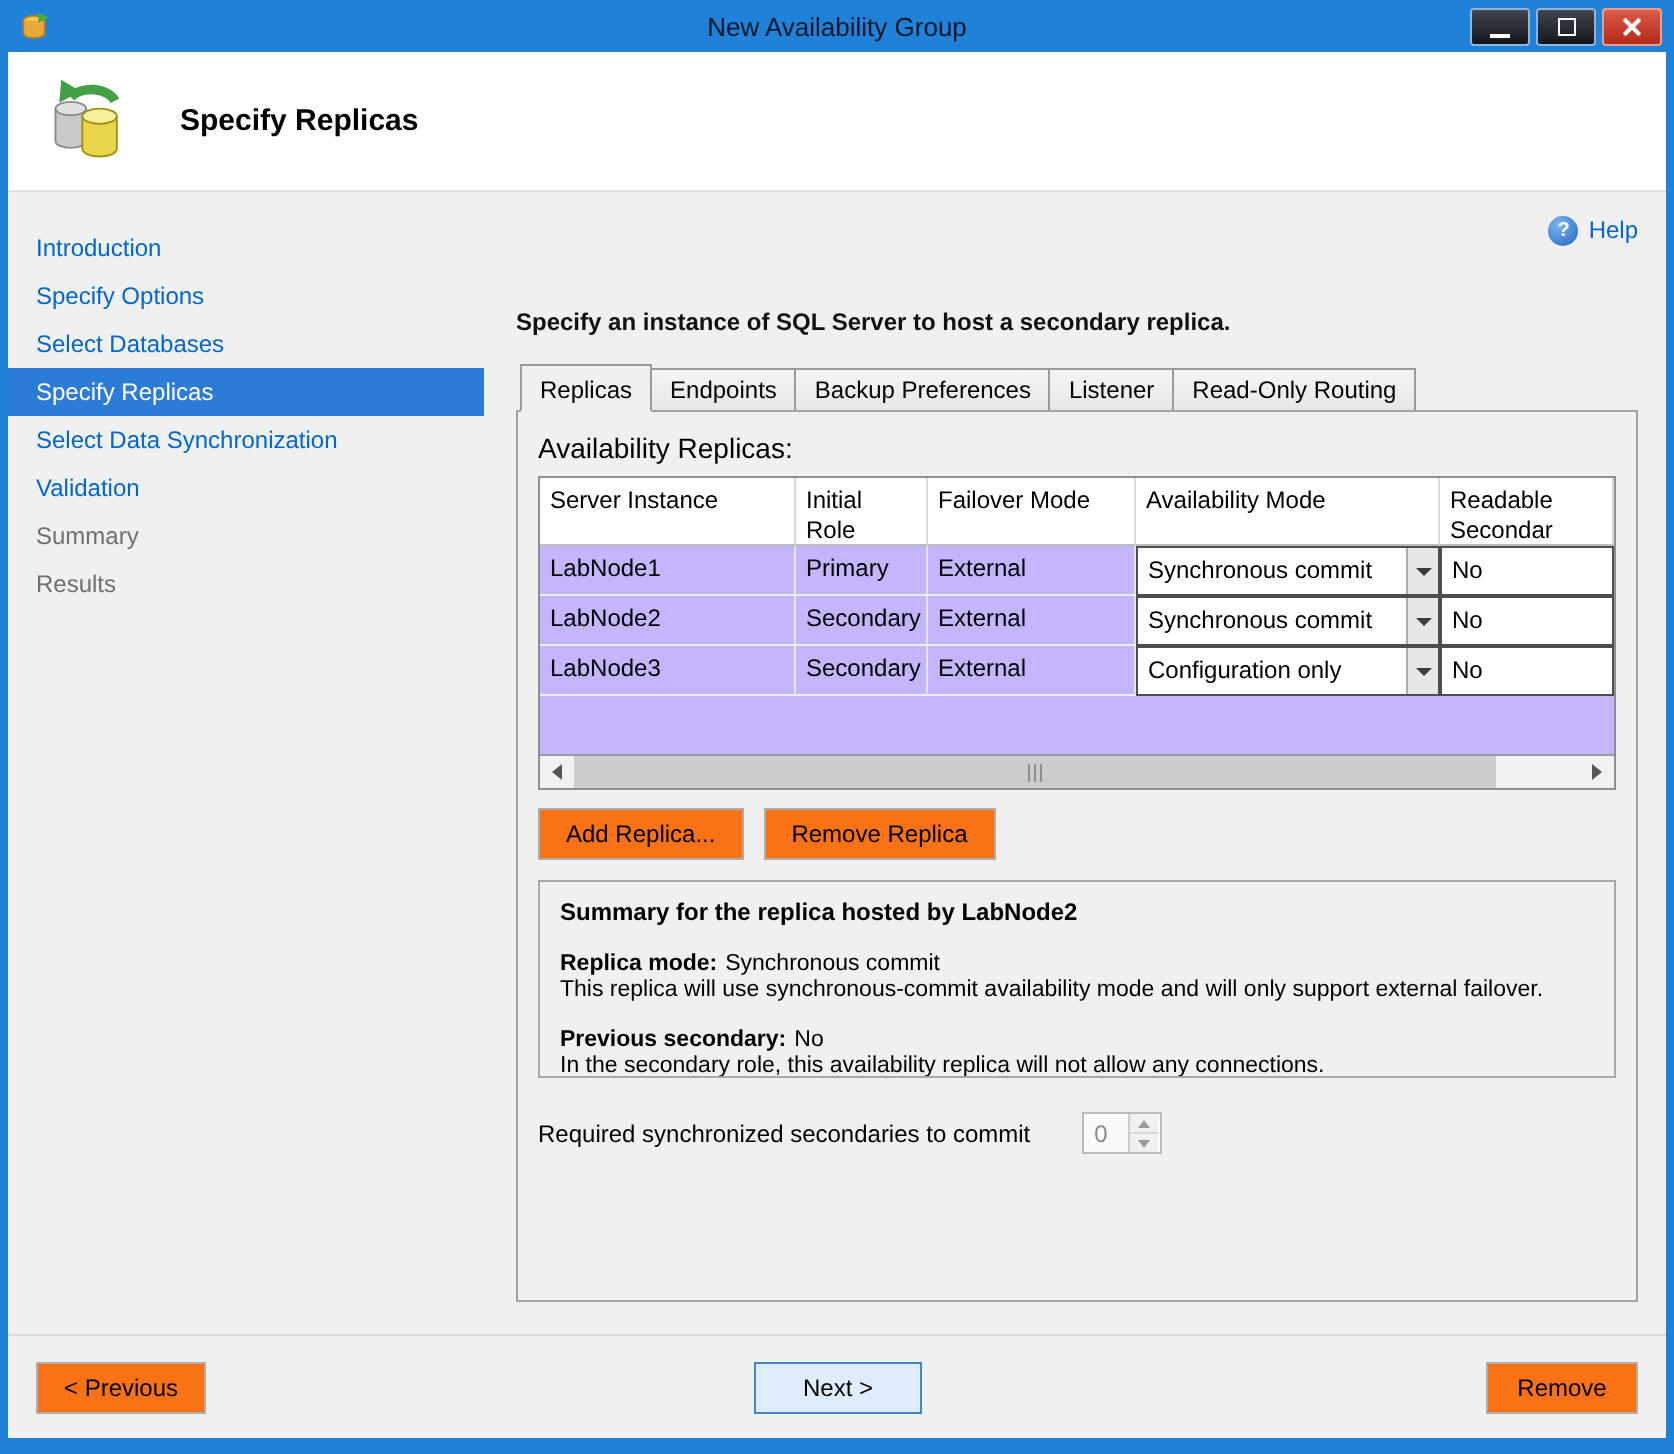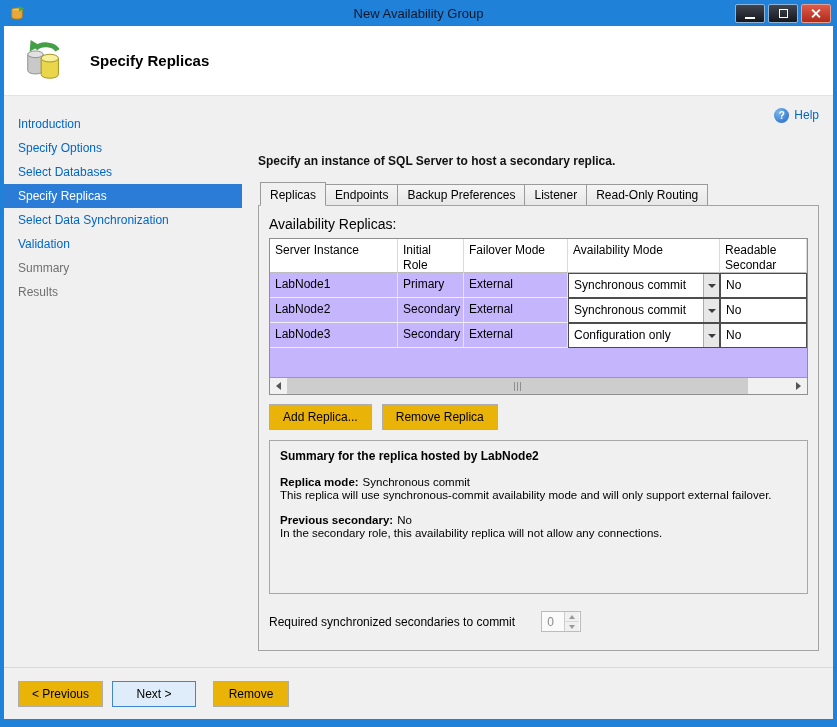--- a/index.html
+++ b/index.html
@@ -77,45 +77,45 @@
   .sarrow { flex:0 0 17px; display:flex; align-items:center; justify-content:center; cursor:pointer; }
   .tri-left  { width:0; height:0; border-top:4px solid transparent; border-bottom:4px solid transparent; border-right:5px solid #555; }
   .tri-right { width:0; height:0; border-top:4px solid transparent; border-bottom:4px solid transparent; border-left:5px solid #555; }
   .strack { flex:1; position:relative; }
   .sthumb { position:absolute; left:0; top:0; bottom:0; right:42px; background:#cdcdcd; display:flex; align-items:center; justify-content:center; cursor:grab; }
   .grip { width:8px; height:9px;
           background:linear-gradient(90deg,#8f8f8f 0 1px,transparent 1px 3px,#8f8f8f 3px 4px,transparent 4px 6px,#8f8f8f 6px 7px,transparent 7px); }
 
   
   .grid-actions { display:flex; gap:10px; margin-top:9px; }
-  .btn { font-family:inherit; font-size:12px; color:#000; background:#eab308; border:1px solid #adadad;
+  .btn { font-family:inherit; font-size:12px; color:#000; background:#f97316; border:1px solid #adadad;
          padding:5px 13px; cursor:pointer; min-width:84px; text-align:center; }
   .btn.primary { background:#dfedfb; border-color:#3f87cc; }
 
   
-  .summary { border:1px solid #a7a7a7; margin-top:10px; height:154px; padding:8px 10px; font-size:11.5px; color:#000; overflow:hidden; }
+  .summary { border:1px solid #a7a7a7; margin-top:10px; height:99px; padding:8px 10px; font-size:11.5px; color:#000; overflow:hidden; }
   .s-title { font-size:12px; font-weight:bold; }
   .s-row { margin-top:13px; }
   .b { font-weight:bold; }
   .val { margin-left:4px; }
   .s-desc { margin-top:1px; }
 
   
   .quorum-row { display:flex; align-items:center; margin-top:17px; font-size:12px; }
   .q-label { margin-right:26px; }
   .spinbox { display:flex; width:40px; height:21px; border:1px solid #bcbcbc; background:#fafafa; }
   .spin-input { width:22px; border:none; background:transparent; color:#8a8a8a; font-size:12px; padding:0 0 0 5px; font-family:inherit; }
   .spin-btns { flex:0 0 15px; display:flex; flex-direction:column; border-left:1px solid #cccccc; }
   .spin-up, .spin-down { flex:1; display:flex; align-items:center; justify-content:center; background:#f0f0f0; }
   .spin-up { border-bottom:1px solid #d9d9d9; }
   .tri-up-s   { width:0; height:0; border-left:3px solid transparent; border-right:3px solid transparent; border-bottom:4px solid #9a9a9a; }
   .tri-down-s { width:0; height:0; border-left:3px solid transparent; border-right:3px solid transparent; border-top:4px solid #9a9a9a; }
 
   
-  .footer { flex:0 0 52px; border-top:1px solid #d8d8d8; display:flex; align-items:center; justify-content:flex-start; gap:9px; padding:0 14px; }
+  .footer { flex:0 0 52px; border-top:1px solid #d8d8d8; display:flex; align-items:center; justify-content:space-between; gap:9px; padding:0 14px; }
   .footer .btn.cancel { margin-left:8px; min-width:76px; }
 </style>
 </head>
 <body>
 
 <div class="window">
 
   <div class="titlebar">
     <svg class="tb-icon" viewBox="0 0 16 16">
       <ellipse cx="8" cy="5" rx="5" ry="2.2" fill="#f2c84b" stroke="#b57d1e" stroke-width="0.8"></ellipse>

